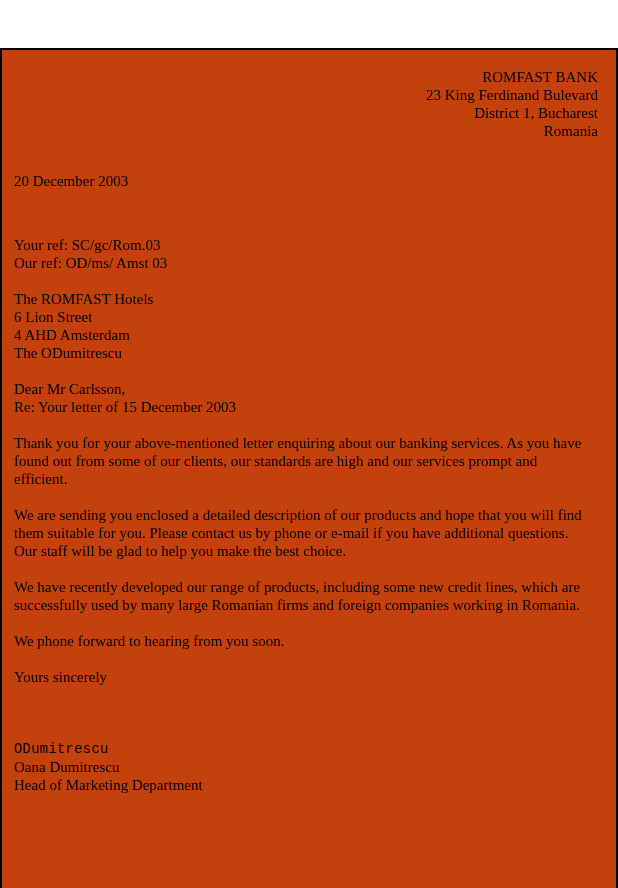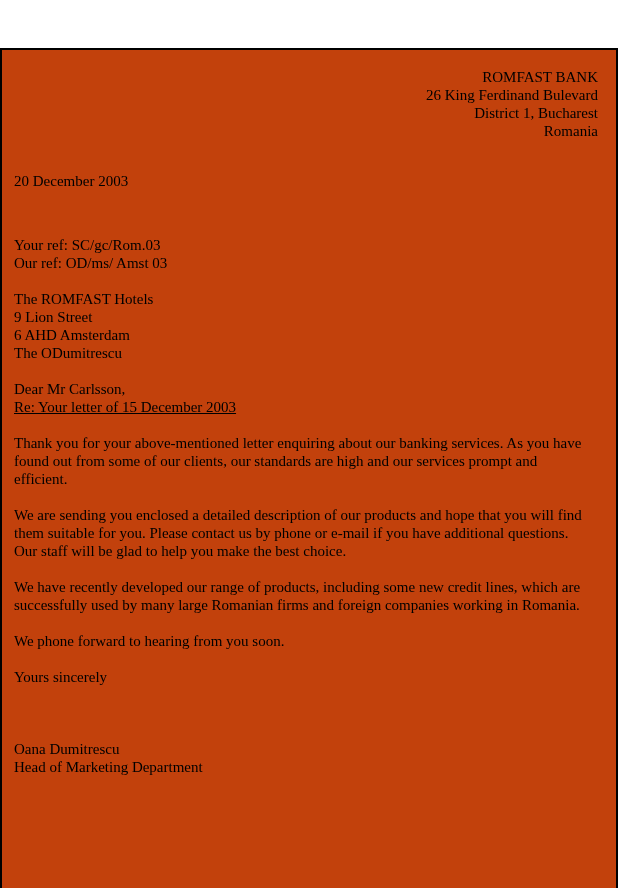--- a/index.html
+++ b/index.html
@@ -67,21 +67,20 @@
   
   .salutation-block {
     margin-top: 18px;
   }
   .salutation {
     display: block;
     white-space: pre;
   }
   .subject {
     display: inline-block;
-    text-decoration: underline;
     white-space: pre;
   }
 
   
   .body-copy {
     margin-top: 18px;
   }
   .body-paragraph {
     margin: 0 0 18px 0;
     padding-right: 6px;
@@ -117,52 +116,53 @@
   }
 </style>
 </head>
 <body>
 
 <div class="page-frame">
   <div class="letter">
 
     <div class="sender-block">
       <span class="sender-line">ROMFAST BANK</span>
-      <span class="sender-line">26 King Ferdinand Bulevard</span>
+      <span class="sender-line">23 King Ferdinand Bulevard</span>
       <span class="sender-line">District 1, Bucharest</span>
       <span class="sender-line">Romania</span>
     </div>
 
     <span class="date-line">20 December 2003</span>
 
     <div class="refs">
       <span class="ref-line">Your ref: SC/gc/Rom.03</span>
       <span class="ref-line">Our ref: OD/ms/ Amst 03</span>
     </div>
 
     <div class="recipient">
       <span class="recipient-line">The ROMFAST Hotels</span>
-      <span class="recipient-line">9 Lion Street</span>
-      <span class="recipient-line">6 AHD Amsterdam</span>
+      <span class="recipient-line">6 Lion Street</span>
+      <span class="recipient-line">4 AHD Amsterdam</span>
       <span class="recipient-line">The ODumitrescu</span>
     </div>
 
     <div class="salutation-block">
       <span class="salutation">Dear Mr Carlsson,</span>
       <span class="subject">Re: Your letter of 15 December 2003</span>
     </div>
 
     <div class="body-copy">
       <p class="body-paragraph">Thank you for your above-mentioned letter enquiring about our banking services. As you have found out from some of our clients, our standards are high and our services prompt and efficient.</p>
       <p class="body-paragraph">We are sending you enclosed a detailed description of our products and hope that you will find them suitable for you. Please contact us by phone or e-mail if you have additional questions. Our staff will be glad to help you make the best choice.</p>
       <p class="body-paragraph">We have recently developed our range of products, including some new credit lines, which are successfully used by many large Romanian firms and foreign companies working in Romania.</p>
       <p class="body-paragraph">We phone forward to hearing from you soon.</p>
     </div>
 
     <span class="closing-line">Yours sincerely</span>
 
     <div class="signature-block">
+      <span class="signature-mark">ODumitrescu</span>
       <span class="signer-name">Oana Dumitrescu</span>
       <span class="signer-title">Head of Marketing Department</span>
     </div>
 
   </div>
 </div>
 
 </body></html>

